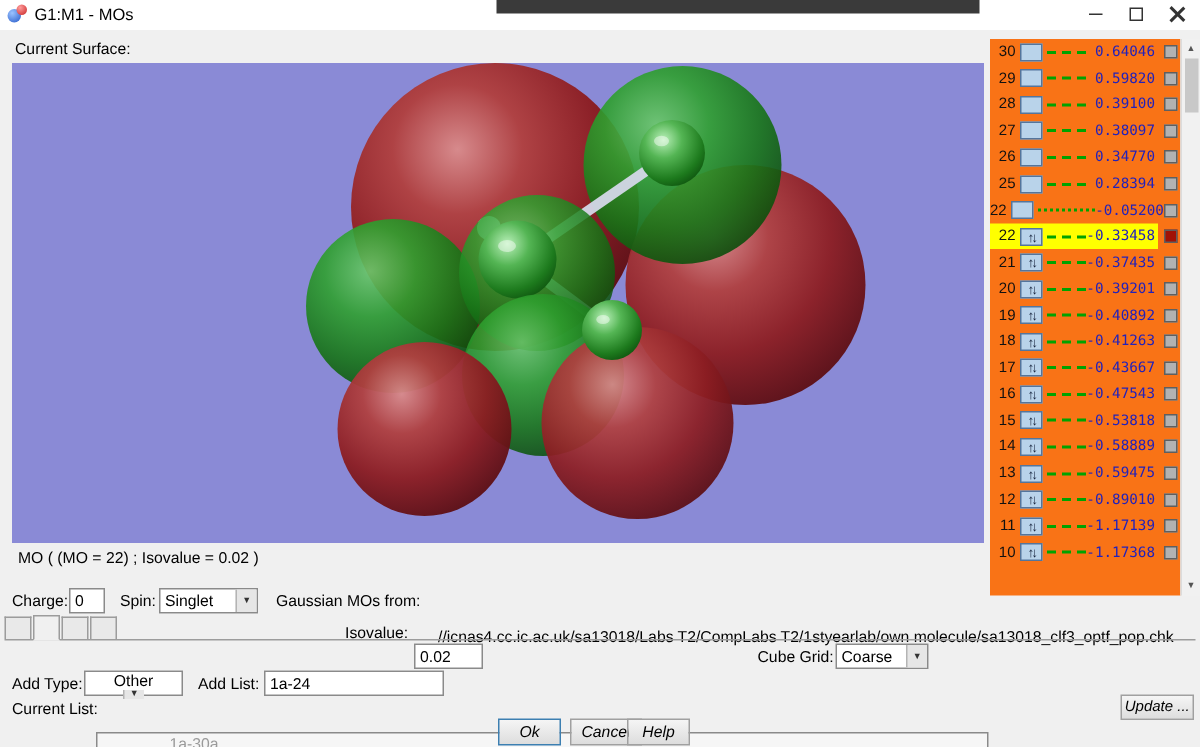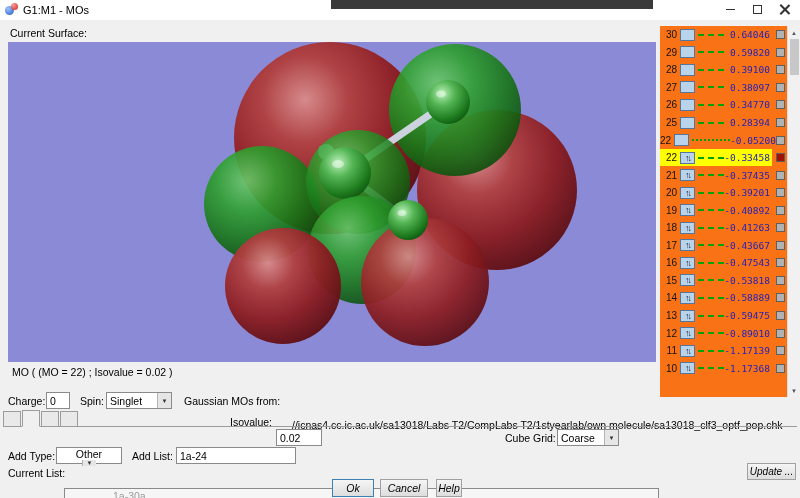--- a/index.html
+++ b/index.html
@@ -379,13 +379,13 @@
 </div>
 <div class="lbl" style="left:132px; top:450px;">Add List:</div>
 <input class="tb-input" style="left: 176px; top: 447px; width: 120px;" value="1a-24">
 
 <div class="lbl" style="left:8px; top:467px;">Current List:</div>
 <input class="tb-input disabled" style="left: 64px; top: 488px; width: 595px; height: 15px; padding-left: 48px;" value="1a-30a">
 <button class="btn" style="left:747px; top:463px; width:49px; height:17px; font-size:10px;">Update ...</button>
 
 <button class="btn focused" style="left:332px; top:479px; width:42px; height:18px;">Ok</button>
 <button class="btn" style="left:380px; top:479px; width:48px; height:18px;">Cancel</button>
-<button class="btn" style="left:436px; top:479px; width:26px; height:18px;">Help</button>
+<button class="btn" style="left:418px; top:479px; width:42px; height:18px;">Help</button>
 
 </body></html>

